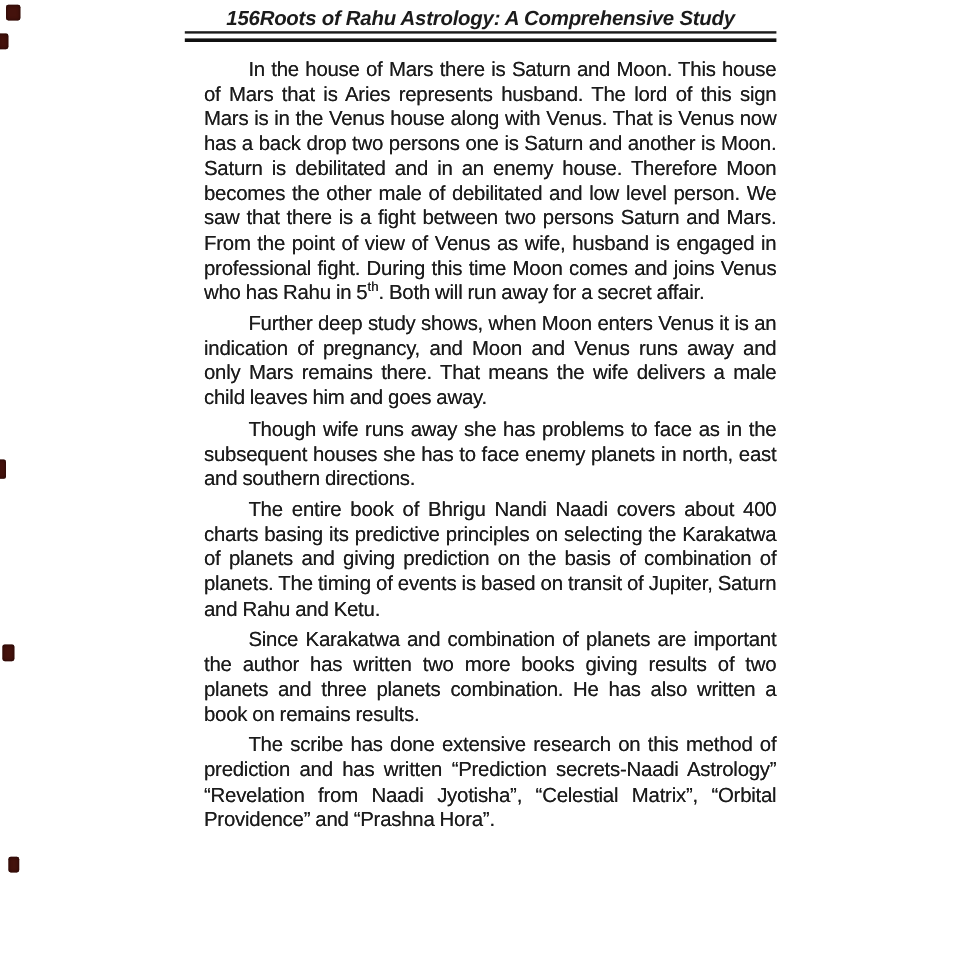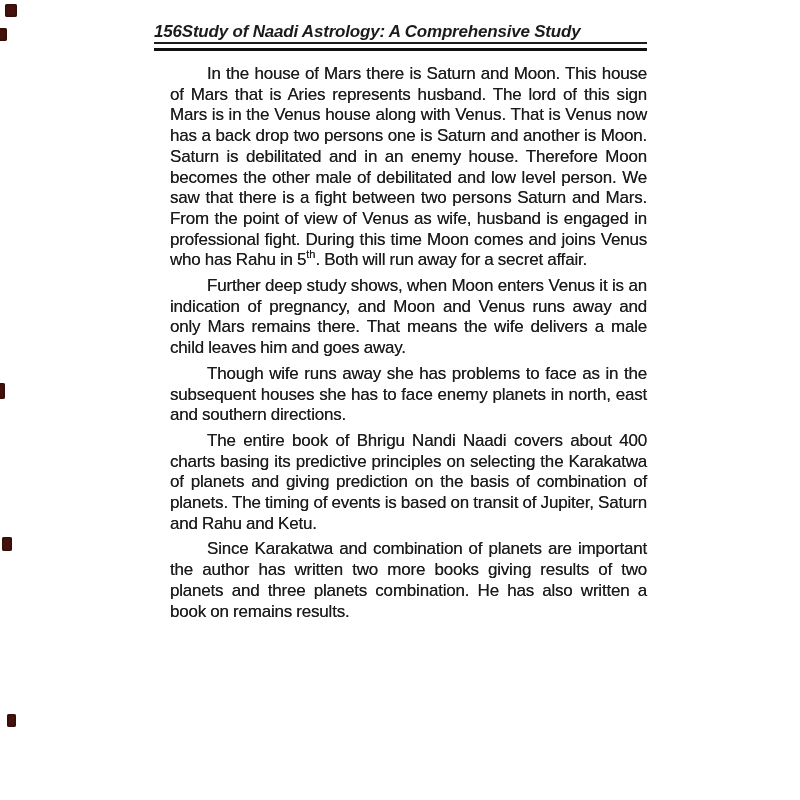--- a/index.html
+++ b/index.html
@@ -10,23 +10,23 @@
     overflow: hidden;
     font-family: "Liberation Sans", "DejaVu Sans", sans-serif;
     color: var(--ink, #1b1b1b);
   }
   .page {
     position: absolute;
     left: 154px; top: 0;
     width: 493px;
   }
   .header {
-    padding-top: 23px;
+    padding-top: 7px;
     display: flex;
-    justify-content: flex-start;
+    justify-content: center;
     align-items: baseline;
     font-size: 17px;
     line-height: 18px;
     font-weight: bold;
     font-style: italic;
     letter-spacing: -0.2px;
   }
   .header-rule {
     margin-top: 1px;
     height: 4px;
@@ -66,29 +66,30 @@
   .a3 { left: -2px; top: 383px; width: 7px;  height: 16px; }
   .a4 { left: 2px;  top: 537px; width: 10px; height: 14px; }
   .a5 { left: 7px;  top: 714px; width: 9px;  height: 13px; }
 </style>
 </head>
 <body style="--bg: #ffffff; --ink: #1b1b1b; --artifact: #44120c;">
 
 <div class="page">
   <div class="header">
     <span>156</span>
-    <span>Study of Naadi Astrology: A Comprehensive Study</span>
+    <span>Roots of Rahu Astrology: A Comprehensive Study</span>
   </div>
   <div class="header-rule"></div>
   <div class="body-text">
       <p class="para"><span>In the house of Mars there is Saturn and Moon. This house of Mars that is Aries represents husband. The lord of this sign Mars is in the Venus house along with Venus. That is Venus now has a back drop two persons one is Saturn and another is Moon. Saturn is debilitated and in an enemy house. Therefore Moon becomes the other male of debilitated and low level person. We saw that there is a fight between two persons Saturn and Mars. From the point of view of Venus as wife, husband is engaged in professional fight. During this time Moon comes and joins Venus who has Rahu in 5</span><sup>th</sup><span>. Both will run away for a secret affair.</span></p>
       <p class="para"><span>Further deep study shows, when Moon enters Venus it is an indication of pregnancy, and Moon and Venus runs away and only Mars remains there. That means the wife delivers a male child leaves him and goes away.</span></p>
       <p class="para"><span>Though wife runs away she has problems to face as in the subsequent houses she has to face enemy planets in north, east and southern directions.</span></p>
       <p class="para"><span>The entire book of Bhrigu Nandi Naadi covers about 400 charts basing its predictive principles on selecting the Karakatwa of planets and giving prediction on the basis of combination of planets. The timing of events is based on transit of Jupiter, Saturn and Rahu and Ketu.</span></p>
       <p class="para"><span>Since Karakatwa and combination of planets are important the author has written two more books giving results of two planets and three planets combination. He has also written a book on remains results.</span></p>
+      <p class="para"><span>The scribe has done extensive research on this method of prediction and has written “Prediction secrets-Naadi Astrology” “Revelation from Naadi Jyotisha”, “Celestial Matrix”, “Orbital Providence” and “Prashna Hora”.</span></p>
     </div>
 </div>
 
 <div class="artifact a1"></div>
 <div class="artifact a2"></div>
 <div class="artifact a3"></div>
 <div class="artifact a4"></div>
 <div class="artifact a5"></div>
 
 </body></html>

